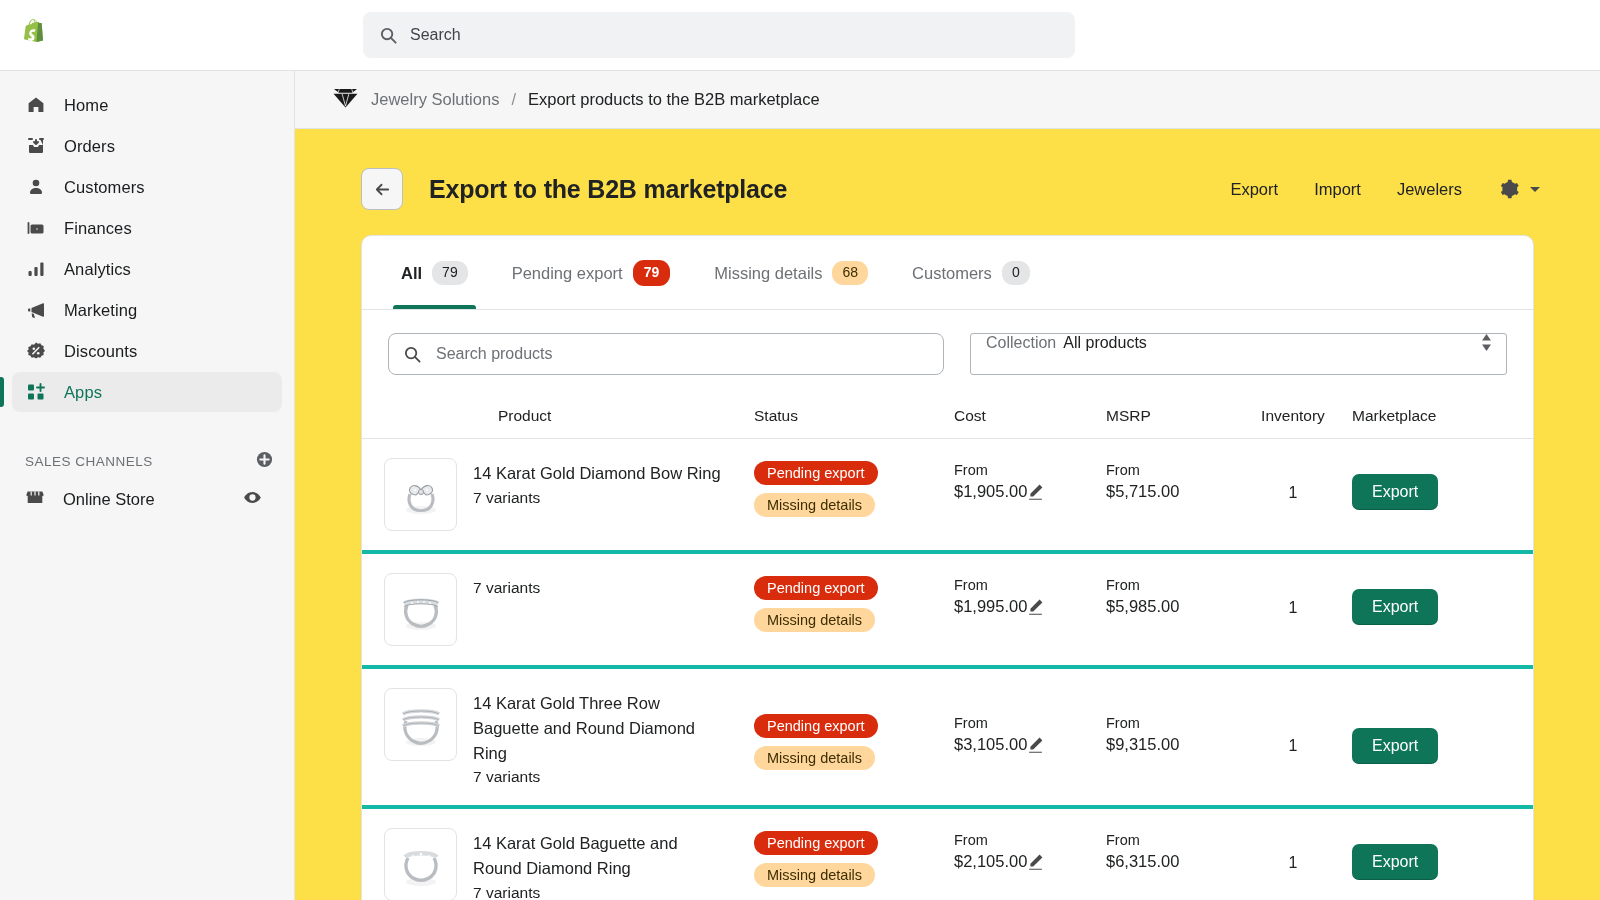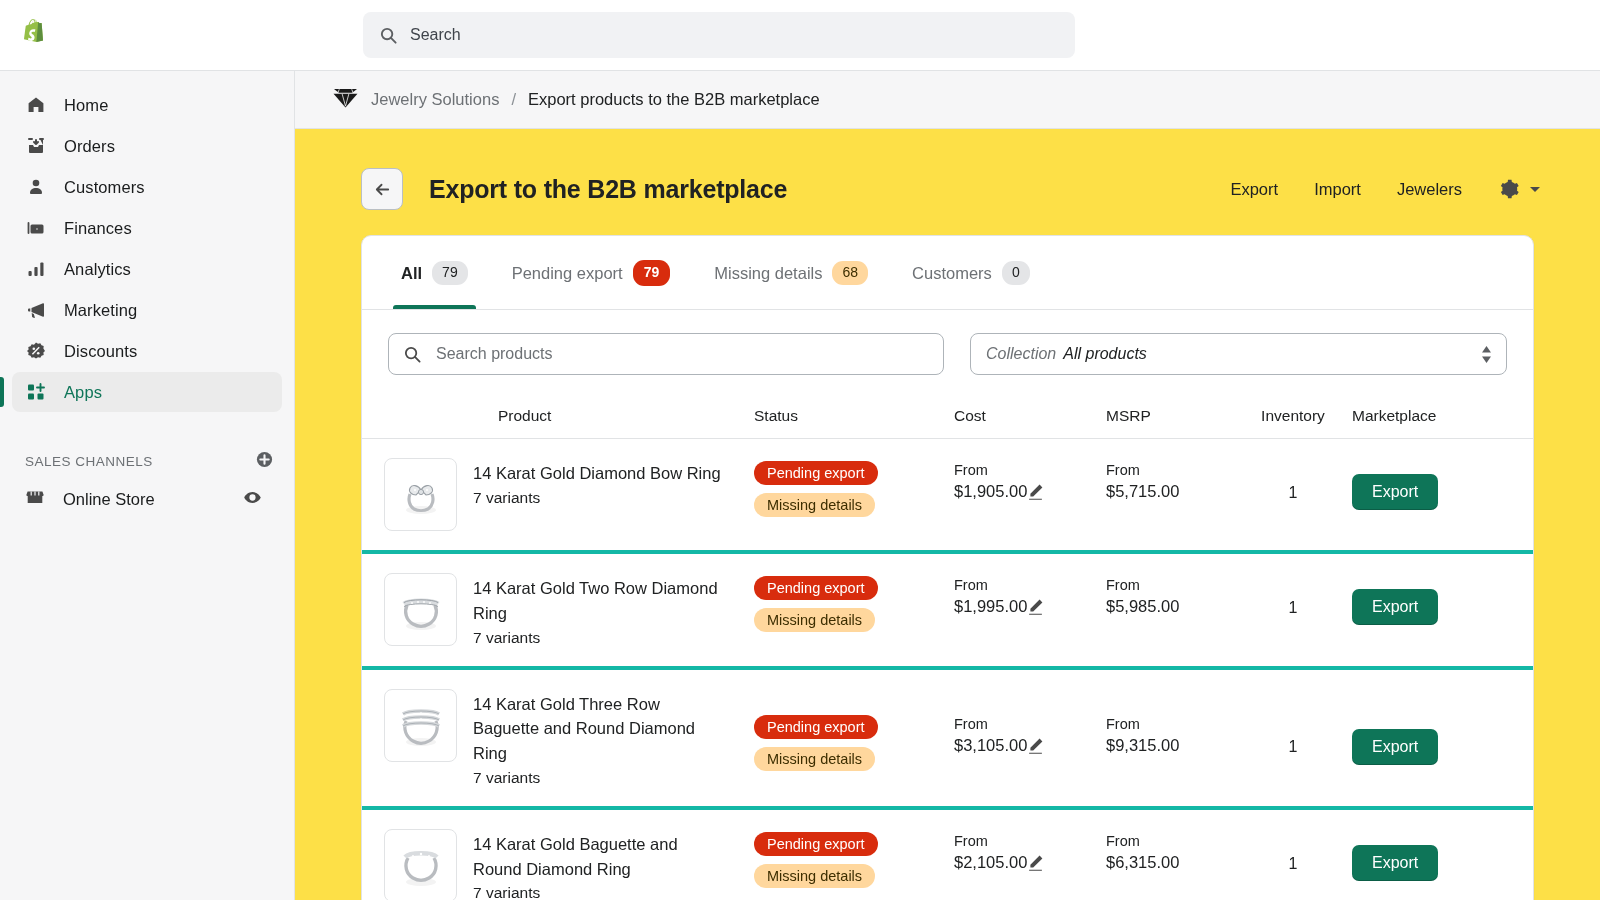--- a/index.html
+++ b/index.html
@@ -156,23 +156,23 @@
 
   .filters { display:flex; gap: 26px; padding: 23px 26px 18px 26px; }
   .search-products {
     flex: 1; height: 42px; background:#fff;
     border: 1px solid #aeb4b9; border-radius: 8px;
     display:flex; align-items:center; gap: 14px; padding: 0 14px;
   }
   .search-products .sp-text { font-size: 16px; color: #6d7175; }
   .collection-select {
     width: 537px; height: 42px; background:#fff;
-    border: 1px solid #aeb4b9; border-radius: 8px;
-    display:flex; align-items:center; padding: 0 15px;
-    gap: 7px; position:relative; cursor:pointer;font-style:italic;
+    border: 1px solid #aeb4b9; border-radius: 3px;
+    display:flex; padding: 0 15px;
+    gap: 7px; position:relative; cursor:pointer;
   }
   .collection-select .cs-label { font-size: 16px; color: #6d7175; }
   .collection-select .cs-value { font-size: 16px; color: #202223; }
   .stepper { position:absolute; right: 14px; display:flex; flex-direction:column; gap:3px; }
 
   
   .thead {
     display:flex; align-items:center;
     height: 46px; padding: 0 22px;
     border-bottom: 1px solid #e1e3e5;
@@ -502,21 +502,20 @@
                 <path d="M14 25c5-4 29-4 34 0" fill="none" stroke="#d9dcdf" stroke-width="5"></path>
                 <path d="M14 23.5c5-3.6 29-3.6 34 0" fill="none" stroke="#9aa0a6" stroke-width="1"></path>
                 <path d="M14 27.5c5-3.6 29-3.6 34 0" fill="none" stroke="#9aa0a6" stroke-width="1"></path>
                 <circle cx="22" cy="24" r="0.9" fill="#fff"></circle>
                   <circle cx="28" cy="23" r="0.9" fill="#fff"></circle>
                 <circle cx="34" cy="23" r="0.9" fill="#fff"></circle>
                   <circle cx="40" cy="24" r="0.9" fill="#fff"></circle>
               </svg>
             </div>
             <div class="prod-text">
-              <div class="prod-name">14 Karat Gold Two Row Diamond Ring</div>
               <div class="prod-variants">7 variants</div>
             </div>
           </div>
           <div class="status-cell">
             <span class="pill red">Pending export</span>
             <span class="pill orange">Missing details</span>
           </div>
           <div class="price-cell">
             <div class="from-lbl">From</div>
             <div class="price-row">

